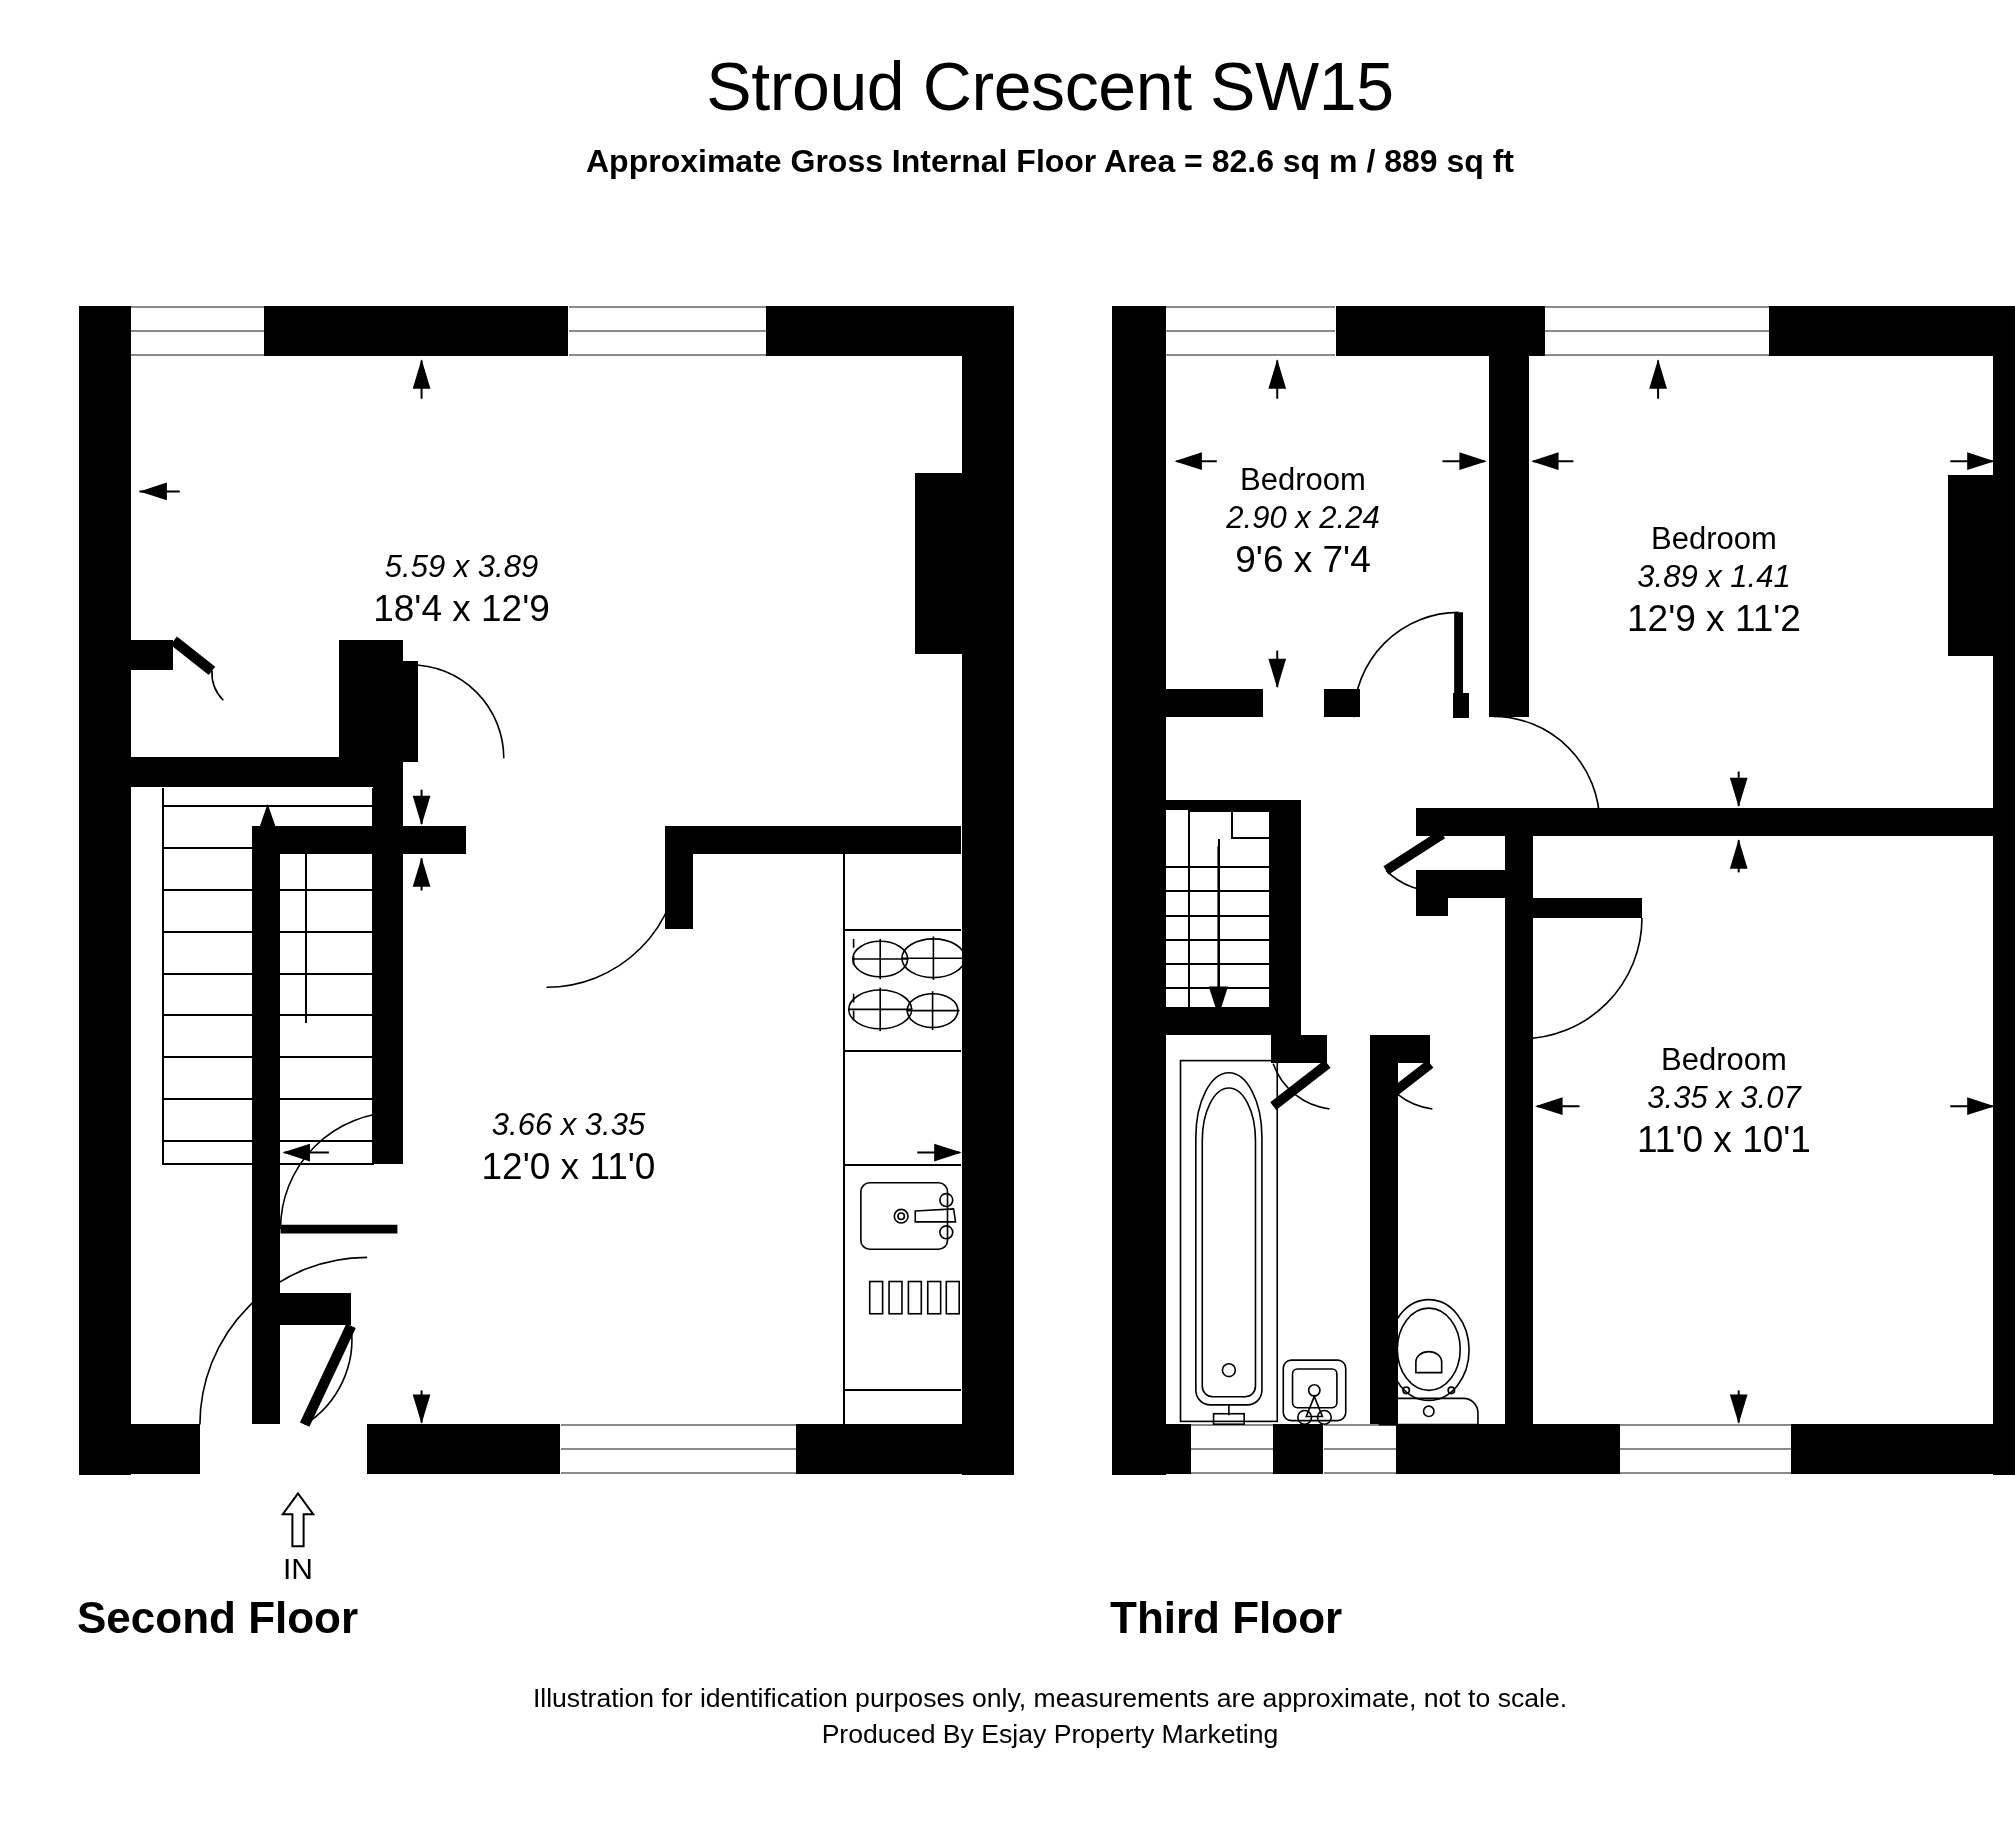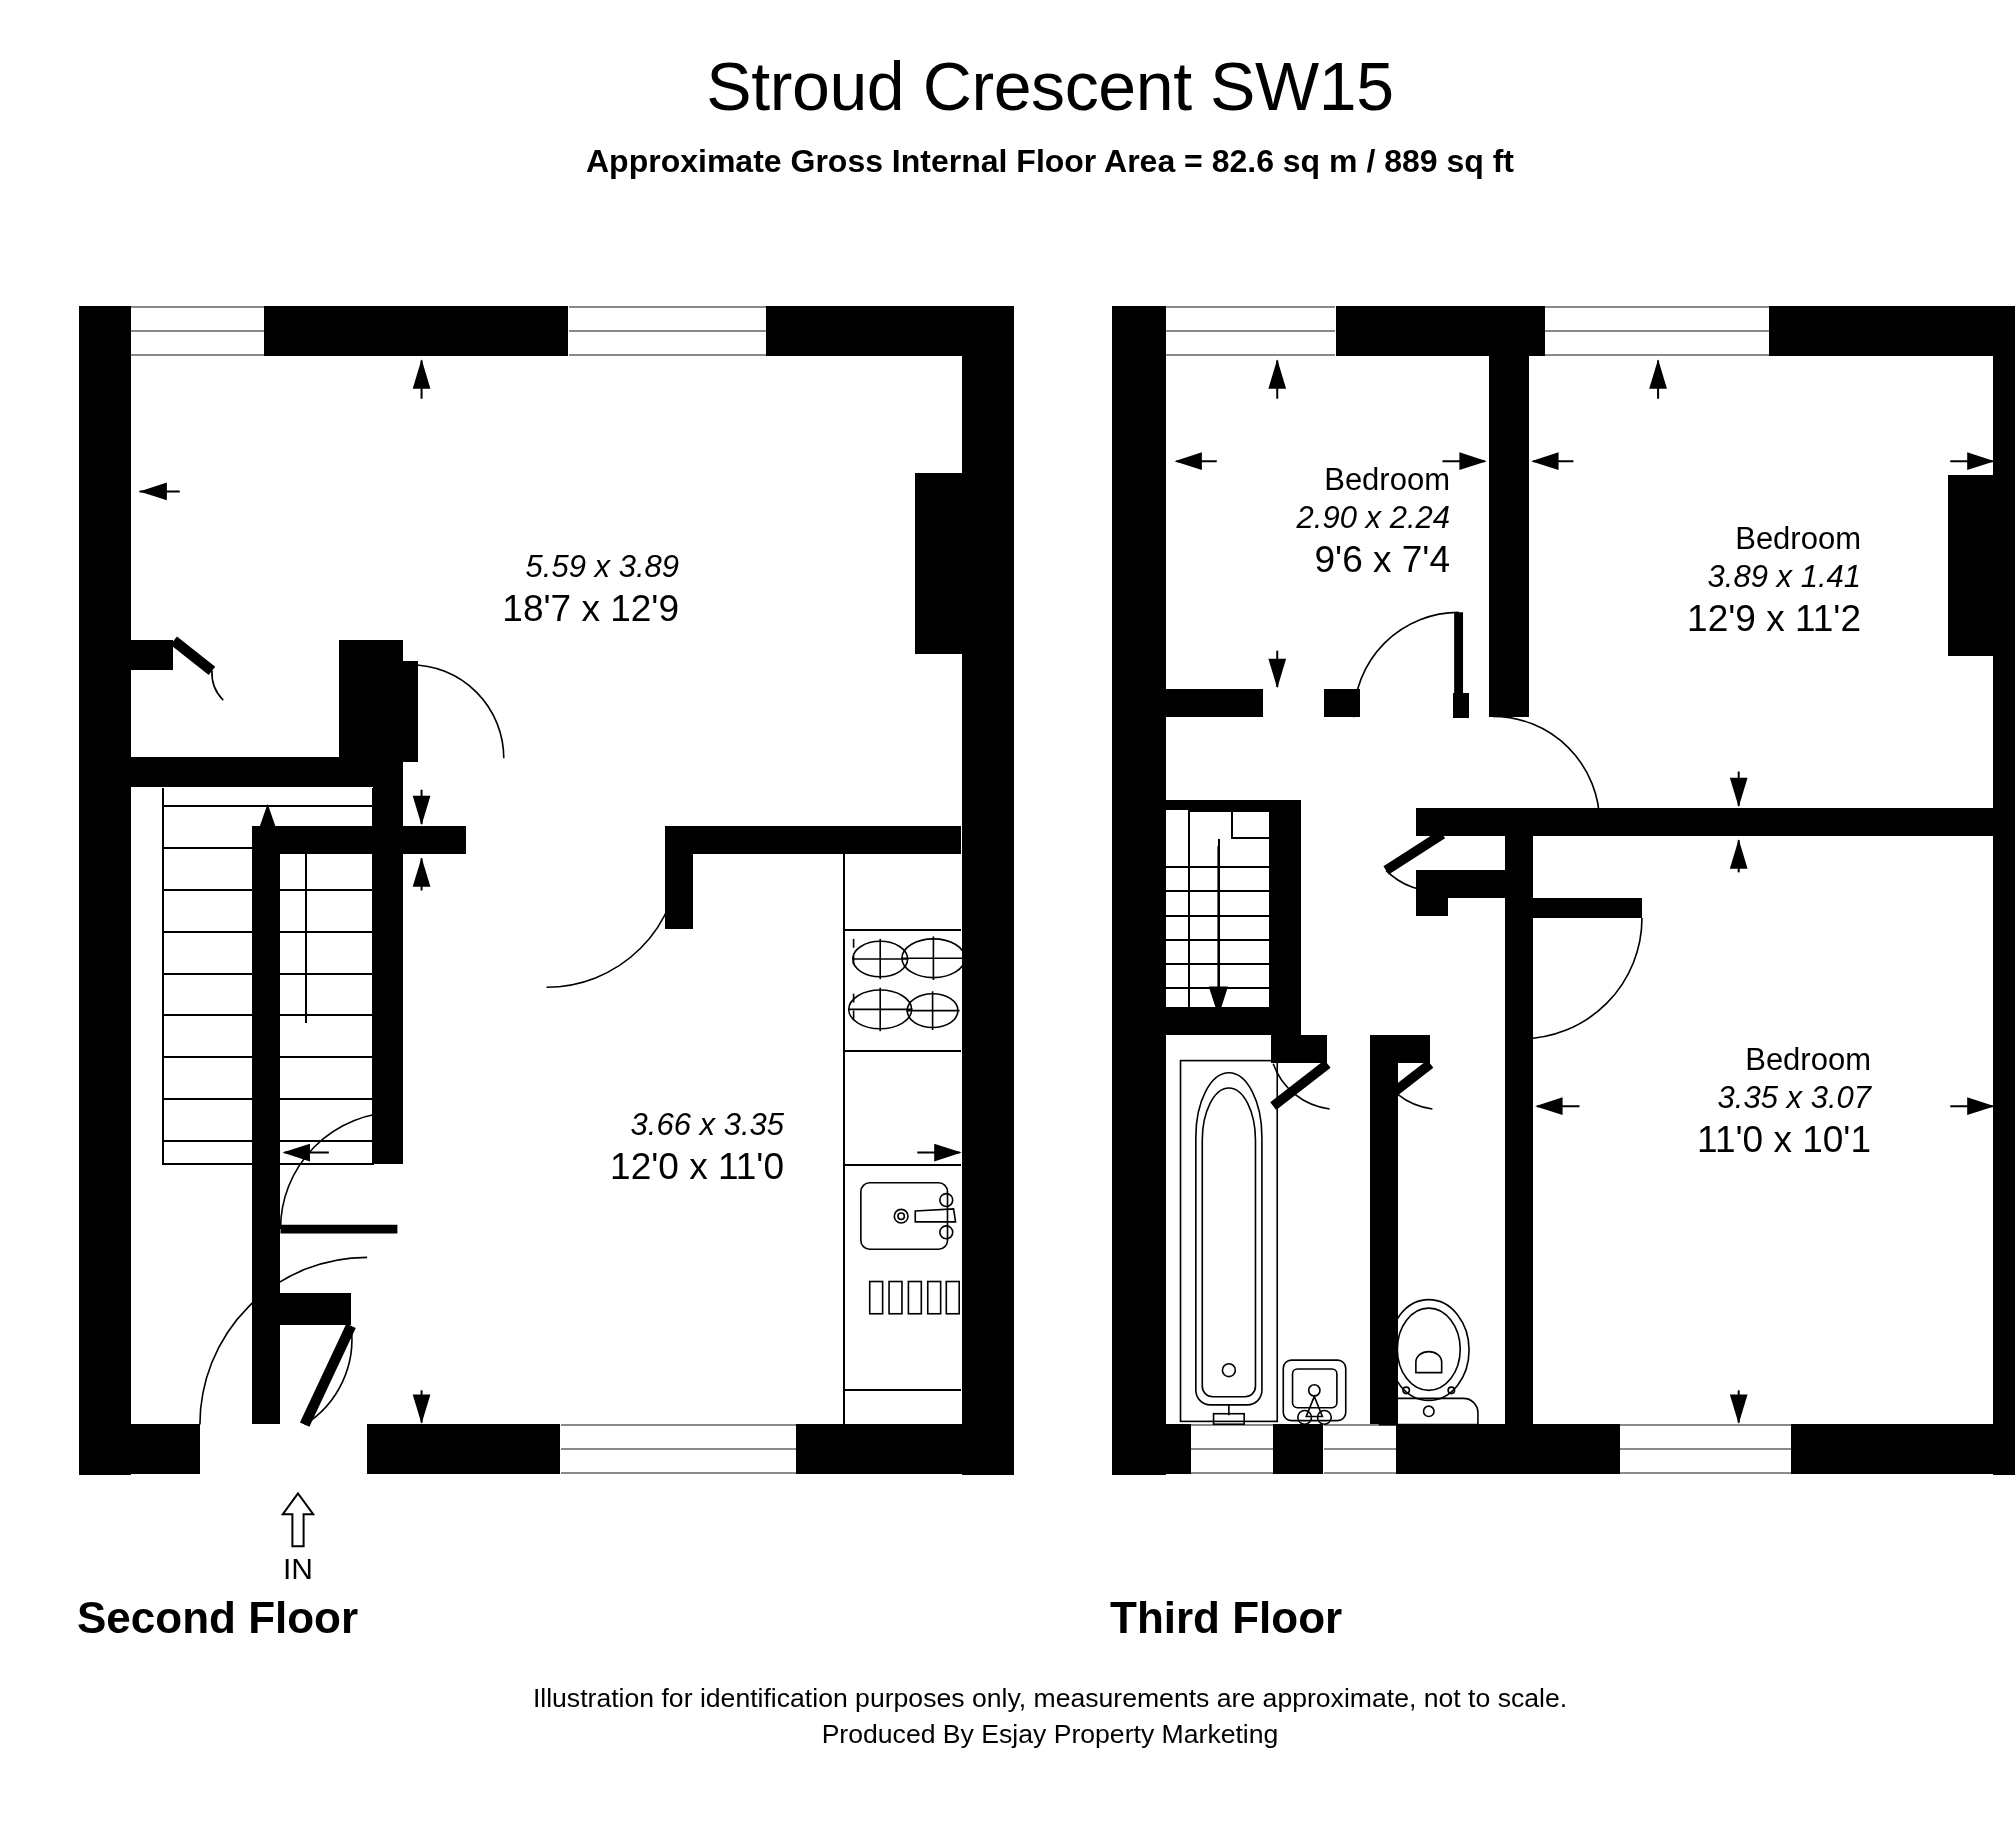--- a/index.html
+++ b/index.html
@@ -88,21 +88,21 @@
     left: 0; top: 0;
     width: 100%;
     height: 100%;
     overflow: visible;
     pointer-events: none;
   }
 
   
   .room-label {
     position: absolute;
-    text-align: right;
+    text-align: center;
     line-height: 1.22;
     white-space: nowrap;
   }
   .room-label .rl-name { font-size: 31px; }
   .room-label .rl-m    { font-size: 31px; font-style: italic; }
   .room-label .rl-ft   { font-size: 37px; }
 
   
   .floor-caption {
     position: absolute;
@@ -195,21 +195,21 @@
     <div class="line" style="left:226px;top:548px;width:1.6px;height:169px;"></div>
 
     <div class="line" style="left:764px;top:548px;width:1.6px;height:570px;"></div>
     <div class="line" style="left:764px;top:623px;width:118px;height:1.6px;"></div>
     <div class="line" style="left:764px;top:744px;width:118px;height:1.6px;"></div>
     <div class="line" style="left:764px;top:858px;width:118px;height:1.6px;"></div>
     <div class="line" style="left:764px;top:1083px;width:118px;height:1.6px;"></div>
 
     <div class="room-label" style="left:165px;top:242px;width:435px;">
       <div class="rl-m">5.59 x 3.89</div>
-      <div class="rl-ft">18'7 x 12'9</div>
+      <div class="rl-ft">18'4 x 12'9</div>
     </div>
 
     <div class="room-label" style="left:274px;top:800px;width:431px;">
       <div class="rl-m">3.66 x 3.35</div>
       <div class="rl-ft">12'0 x 11'0</div>
     </div>
 
     <svg class="overlay" viewBox="0 0 2320 2900" preserveAspectRatio="none">
       <g fill="none" stroke="#000000" stroke-width="4">
 

